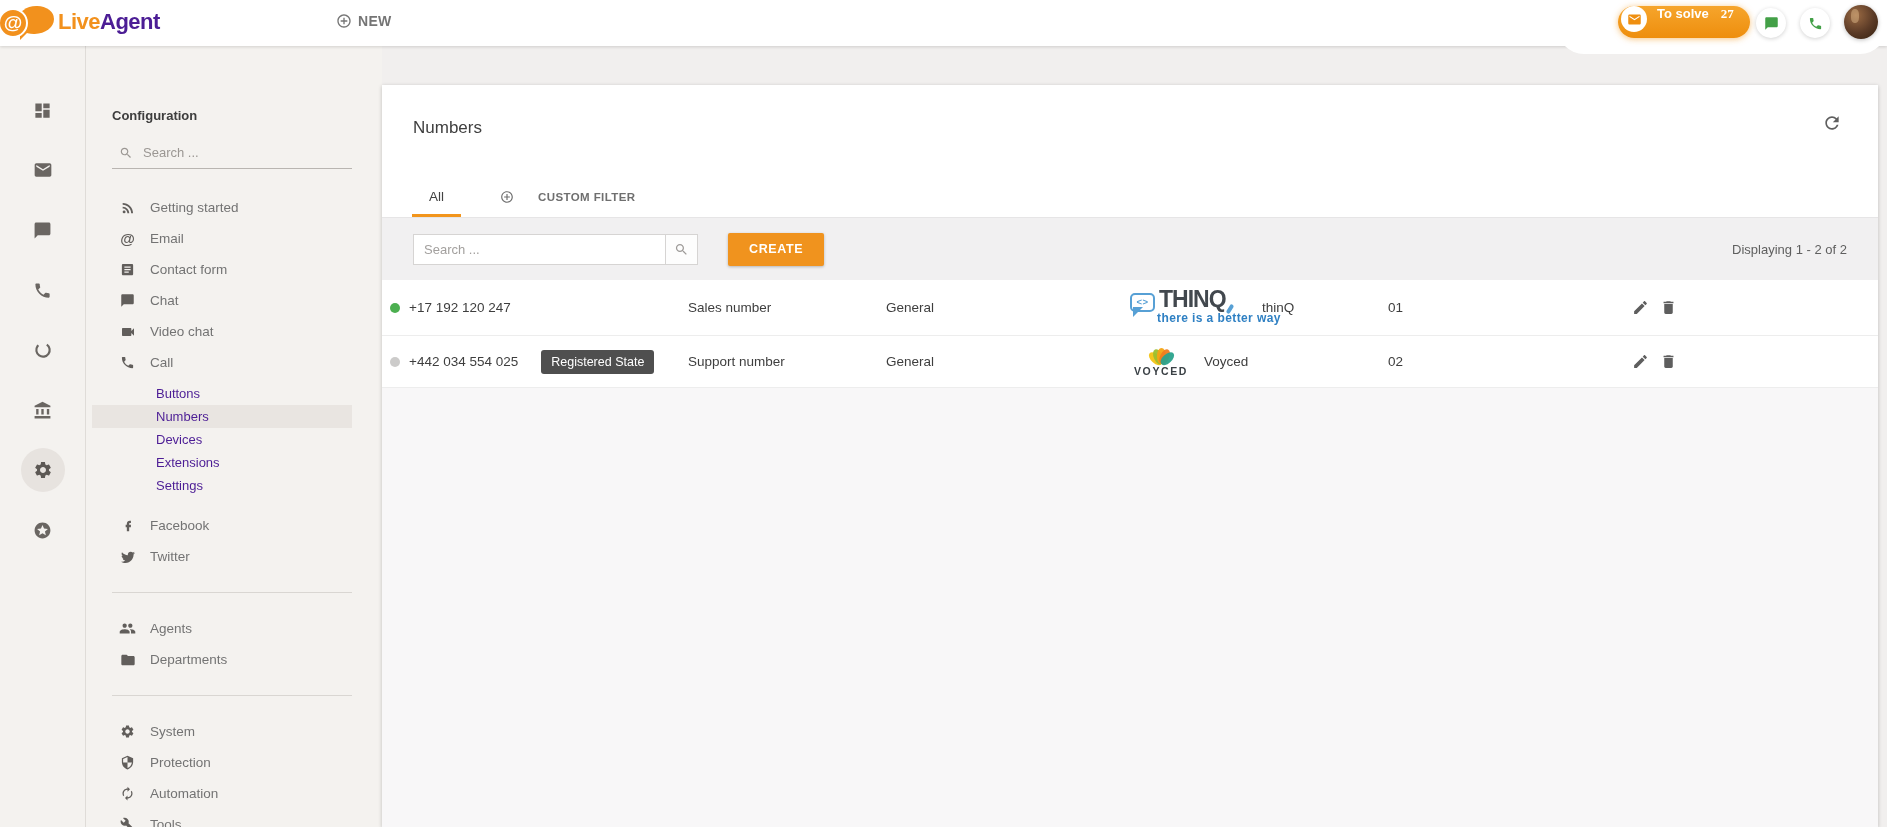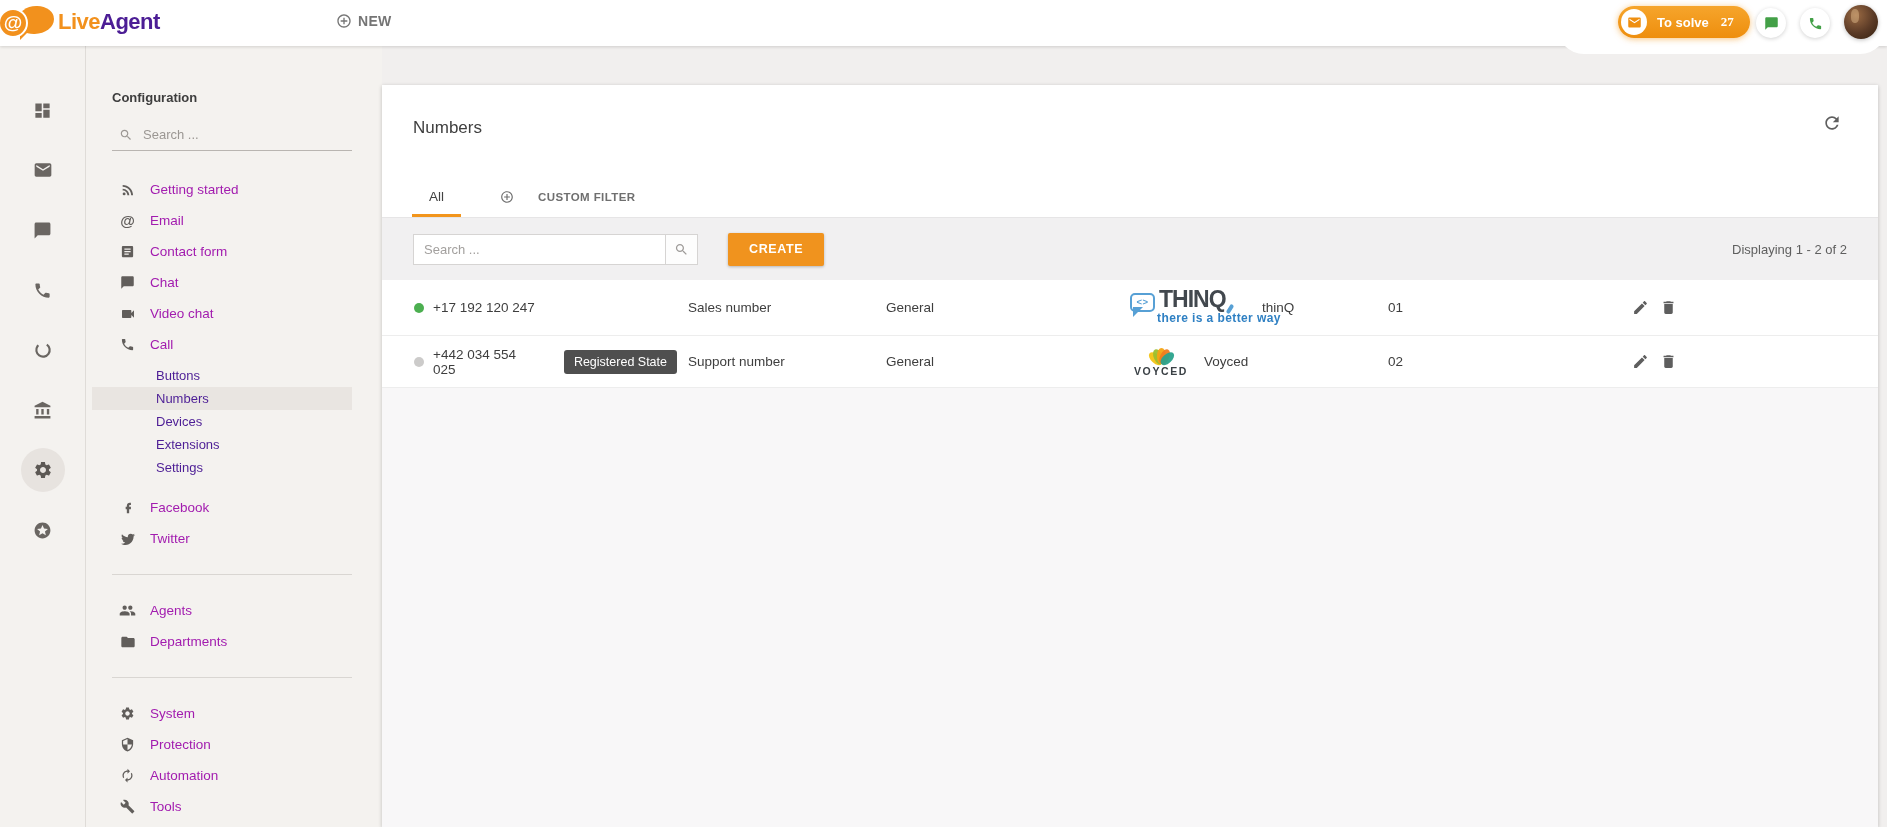--- a/index.html
+++ b/index.html
@@ -24,21 +24,21 @@
   .logo-bubble .at { position:absolute; left:-10px; top:3px; width:30px; height:30px;
             background:#f2911d; border:2px solid #fff; border-radius:50%; color:#fff;
             font-size:19px; font-weight:bold; text-align:center; line-height:26px; }
   .logo-text { font-size:22px; font-weight:bold; letter-spacing:-.5px; margin-left:4px; }
   .logo-live { color:#f2911d; }
   .logo-agent { color:#4c1d95; }
   .new-btn { position:absolute; left:336px; top:13px; display:flex; align-items:center; gap:6px;
              color:#757575; font-size:14px; font-weight:bold; letter-spacing:.3px; cursor:pointer; }
   .tosolve { position:absolute; left:1618px; top:6px; height:32px; min-width:122px;
              background:linear-gradient(180deg,#f6a52c,#ee8e0d); border-radius:18px;
-             display:flex; align-items:center; padding:0 16px 0 3px; gap:10px;
+             display:flex; align-items:flex-start; padding:0 16px 0 3px; gap:10px;
              box-shadow:0 1px 6px rgba(240,145,20,.55); cursor:pointer; }
   .tosolve .env { width:26px; height:26px; background:#fff; border-radius:50%;
              display:flex; align-items:center; justify-content:center; }
   .tosolve .lbl { color:#fff; font-size:13px; font-weight:bold; }
   .tosolve .cnt { color:#fff; font-size:13px; font-weight:bold; margin-left:2px;font-family:Liberation Serif, serif; }
   .round-ic { position:absolute; top:8px; width:30px; height:30px; background:#fff; border-radius:50%;
              box-shadow:0 1px 4px rgba(0,0,0,.18); display:flex; align-items:center; justify-content:center; cursor:pointer; }
   .avatar { position:absolute; left:1844px; top:5px; width:34px; height:34px; border-radius:50%;
              background:radial-gradient(circle at 35% 30%, #9a6a43, #5a3a26 55%, #33200f);
              box-shadow:0 1px 4px rgba(0,0,0,.25); cursor:pointer; }
@@ -47,29 +47,29 @@
 
   
   .rail { position:absolute; left:0; top:46px; bottom:0; width:85px; background:#f4f2ef; }
   .rail-item { width:44px; height:44px; margin:16px auto 0; display:flex; align-items:center;
                justify-content:center; color:#6a6662; border-radius:50%; cursor:pointer; }
   .rail-item:first-child { margin-top:42px; }
   .rail-item.active { background:#e7e3df; color:#5c5854; }
 
   
   .sidebar { position:absolute; left:85px; top:46px; bottom:0; width:297px; background:#f4f2ef;
-             border-left:1px solid #dfdcd8; padding-top:44px; overflow:hidden; }
+             border-left:1px solid #dfdcd8; padding-top:62px; overflow:hidden; }
   .side-title { margin-left:26px; font-size:13px; font-weight:bold; color:#3d3d3d; }
   .side-search { margin:16px 30px 0 26px; display:flex; align-items:center; gap:10px;
              border-bottom:1px solid #b9b5b1; padding:6px 0 8px 7px; color:#9b9793; cursor:text; }
   .side-search .ph { font-size:13px; color:#9b9793; }
   .side-menu { margin-top:23px; }
   .s-item { height:31px; display:flex; align-items:center; padding-left:33px; cursor:pointer; }
   .s-item .ic { width:17px; display:flex; justify-content:center; color:#615e5b; }
-  .s-item .lb { margin-left:14px; font-size:13.5px; color:#a21caf; }
+  .s-item .lb { margin-left:14px; font-size:13.5px; color:#737373; }
   .s-sub { height:23px; display:flex; align-items:center; padding-left:64px; font-size:13px;
            color:#4c1d95; cursor:pointer; margin:0 30px 0 6px; }
   .s-sub.selected { background:#e9e5e1; }
   .grp-gap { margin-top:13px; }
   .side-div { border-top:1px solid #d9d6d2; margin:20px 30px 20px 26px; }
   .at-glyph { font-size:15px; font-weight:bold; line-height:1; }
 
   
   .card { position:absolute; left:382px; top:85px; width:1496px; bottom:0; background:#f8f7f8;
           box-shadow:0 1px 4px rgba(0,0,0,.22); display:flex; flex-direction:column; }
@@ -100,21 +100,21 @@
   .grid { display:grid; grid-template-columns:295px 5px 198px 244px 258px 237px 1fr; align-items:center; }
   .thead { height:37px; background:#fff; border-bottom:1px solid #e7e7e7; flex:none; }
   .th { font-size:12.5px; color:#9c9c9c; padding-left:6px; position:relative; height:100%;
         display:flex; align-items:center; }
   .th.first { color:#666; padding-left:16px; }
   .th .sort { position:absolute; right:14px; color:#8b8b8b; }
   .col-sep { width:3px; height:100%; border-left:1px solid #cfcfcf; border-right:1px solid #cfcfcf; }
   .trow { background:#fff; border-bottom:1px solid #ededed; flex:none; }
   .trow.r1 { height:56px; } .trow.r2 { height:52px; }
   .cell { font-size:13.5px; color:#3e3e3e; padding-left:6px; display:flex; align-items:center; }
-  .cell.num { padding-left:32px; gap:9px; }
+  .cell.num { padding-left:8px; gap:9px; }
   .dot { width:10px; height:10px; border-radius:50%; flex:none; }
   .dot.on { background:#4caf50; } .dot.off { background:#cccbca; }
   .badge { margin-left:14px; background:#4f4f4f; color:#fff; font-size:12.5px; padding:5px 10px;
            border-radius:3px; white-space:nowrap; }
   .cell.actions { padding-left:13px; gap:11px; color:#5e5e5e; }
   .act-ic { cursor:pointer; }
   .tbody-rest { flex:1; background:#f8f7f8; }
 
   
   .thinq-logo { position:relative; width:112px; height:40px; flex:none; }

